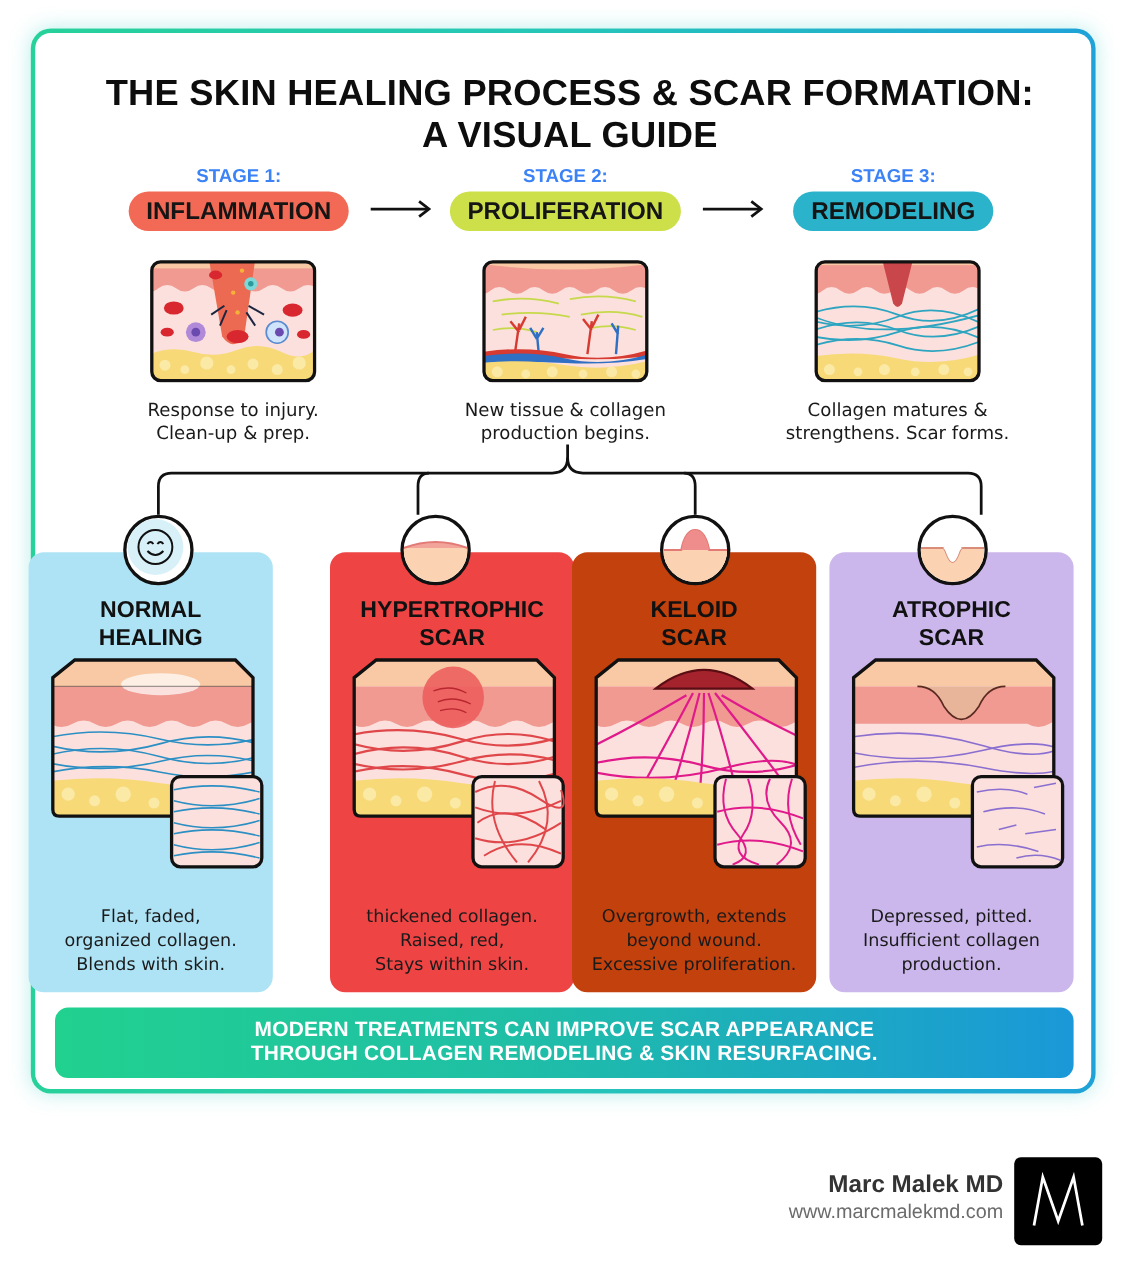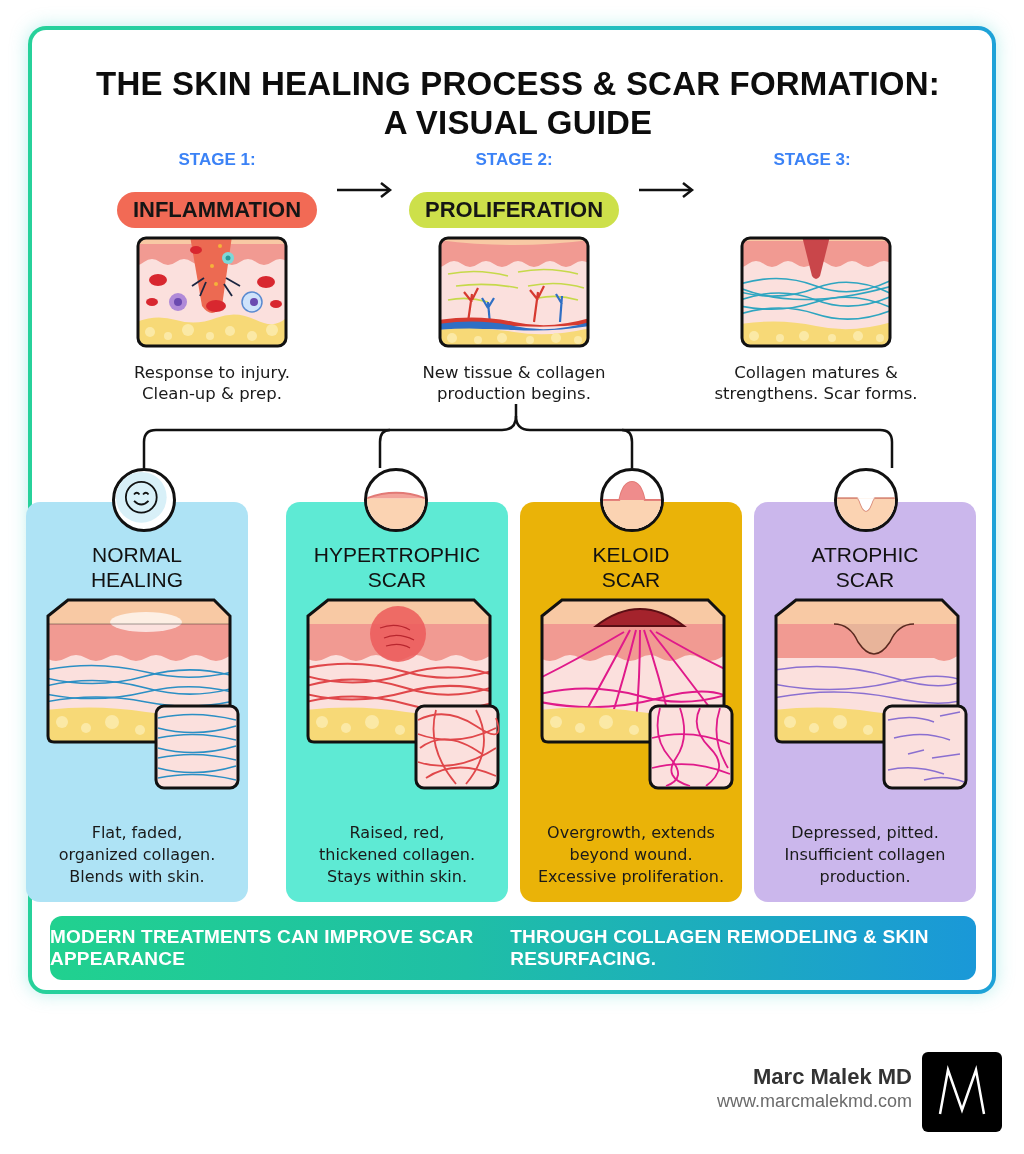--- a/index.html
+++ b/index.html
@@ -24,21 +24,21 @@
   .title {
     position: absolute; left: 0; right: 0; top: 34px; text-align: center;
     font-family: "Liberation Sans", sans-serif; font-weight: 700; font-size: 33px; line-height: 39px;
     letter-spacing: 0.2px; color: #0d0d0d; padding-left: 12px;
   }
 
   
   .stage { position: absolute; top: 120px; text-align: center; }
   .stage-label { font-family: "Liberation Sans", sans-serif; font-weight: 700; font-size: 17px; color: #3b82f6; height: 22px; }
   .stage-pill {
-    margin-top: 20px; display: inline-block; padding: 0 16px; height: 36px; line-height: 36px;
+    margin-top: 2px; display: inline-block; padding: 0 16px; height: 36px; line-height: 36px;
     border-radius: 18px; font-family: "Liberation Sans", sans-serif; font-weight: 700; font-size: 22px; color: #151515;
   }
   .stage-arrow { position: absolute; top: 150px; width: 58px; height: 20px; }
 
   .stage-img { position: absolute; top: 206px; width: 152px; height: 112px; }
   .stage-desc {
     position: absolute; top: 332px; width: 260px; text-align: center;
     font-size: 16.5px; line-height: 21px; color: #1a1a1a;
   }
 
@@ -47,32 +47,32 @@
   
   .card {
     position: absolute; top: 472px; width: 222px; height: 400px; border-radius: 14px;
   }
   .card-icon {
     position: absolute; top: 438px; width: 64px; height: 64px; border-radius: 50%;
     border: 3px solid #111; background: #fff; overflow: hidden;
   }
   .card-title {
     position: absolute; left: 0; right: 0; top: 40px; text-align: center;
-    font-family: "Liberation Sans", sans-serif; font-weight: 400; font-size: 21px; line-height: 25px; color: #111;
+    font-family: "Liberation Sans", sans-serif; font-weight: 700; font-size: 21px; line-height: 25px; color: #111;
   }
   .card-art { position: absolute; left: 20px; top: 96px; width: 200px; height: 200px; }
   .card-desc {
     position: absolute; left: 0; right: 0; top: 320px; text-align: center;
     font-size: 16px; line-height: 22px; color: #1a1a1a;
   }
 
   .banner {
     position: absolute; left: 18px; top: 886px; width: 926px; height: 64px; border-radius: 12px;
     background: linear-gradient(90deg, #21d18f 0%, #1fbfa6 45%, #1a98d8 100%);
-    display: flex; flex-direction: row; align-items: center; justify-content: center;
+    display: flex; flex-direction: column; align-items: center; justify-content: center;
   }
   .banner-line {
     font-family: "Liberation Sans", sans-serif; font-weight: 700; font-size: 19px; line-height: 22px;
     color: #ffffff; letter-spacing: 0.2px;
   }
 
   .brand { position: absolute; right: 112px; top: 1064px; text-align: right; }
   .brand-name { font-family: "Liberation Sans", sans-serif; font-weight: 700; font-size: 22px; color: #333; line-height: 26px; }
   .brand-url { font-family: "Liberation Sans", sans-serif; font-size: 18px; color: #6b6b6b; line-height: 22px; }
   .brand-logo {
@@ -106,20 +106,21 @@
       <div class="stage-label">STAGE 2:</div>
       <div class="stage-pill" style="background:#cde04a;">PROLIFERATION</div>
     </div>
     <svg class="stage-arrow" style="left:605px;" viewBox="0 0 58 20">
       <line x1="2" y1="10" x2="54" y2="10" stroke="#111" stroke-width="2.5"></line>
       <polyline points="46,3 55,10 46,17" fill="none" stroke="#111" stroke-width="2.5"></polyline>
     </svg>
 
     <div class="stage" style="left:670px; width:220px;">
       <div class="stage-label">STAGE 3:</div>
+      <div class="stage-pill" style="background:#2bb3cc;">REMODELING</div>
     </div>
 
     <svg class="stage-img" style="left:104px;" viewBox="0 0 152 112">
       <defs>
           <clipPath id="c1">
             <rect x="2" y="2" width="148" height="108" rx="8"></rect>
           </clipPath>
         </defs>
       <g clip-path="url(#c1)">
         <rect x="0" y="0" width="152" height="112" fill="#fbe0dd"></rect>
@@ -312,21 +313,21 @@
     <div class="card-icon" style="left:80px;">
       <svg viewBox="0 0 64 64" width="58" height="58">
         <circle cx="29" cy="29" r="28" fill="#d8f0f8"></circle>
         <circle cx="29" cy="29" r="17" fill="none" stroke="#111" stroke-width="2"></circle>
         <path d="M21 26 Q24 22 27 26" stroke="#111" stroke-width="2" fill="none"></path>
         <path d="M31 26 Q34 22 37 26" stroke="#111" stroke-width="2" fill="none"></path>
         <path d="M21 33 Q29 41 37 33" stroke="#111" stroke-width="2" fill="none"></path>
       </svg>
     </div>
 
-    <div class="card" style="left:254px; background:#5eead4;">
+    <div class="card" style="left:268px; background:#ef4444;">
       <div class="card-title">
         <div>HYPERTROPHIC</div>
         <div>SCAR</div>
       </div>
       <svg class="card-art" viewBox="0 0 200 200">
         <defs>
             <clipPath id="k2">
               <path d="M22 2 H168 L184 18 V138 Q184 144 178 144 H8 Q2 144 2 138 V18 Z"></path>
             </clipPath>
           </defs>
@@ -363,33 +364,33 @@
               <path d="M112 136 Q150 150 190 130"></path>
               <path d="M114 150 Q140 130 176 156"></path>
             <path d="M112 164 Q150 176 190 150"></path>
               <path d="M120 180 Q150 160 190 178"></path>
               <path d="M130 112 Q120 150 150 186"></path>
             <path d="M170 112 Q190 150 160 186"></path>
           </g>
         </g>
       </svg>
       <div class="card-desc">
+        <div>thickened collagen.</div>
         <div>Raised, red,</div>
-        <div>thickened collagen.</div>
         <div>Stays within skin.</div>
       </div>
     </div>
     <div class="card-icon" style="left:332px;">
       <svg viewBox="0 0 64 64" width="58" height="58">
         <rect x="0" y="30" width="64" height="34" fill="#fbd3b2"></rect>
         <path d="M0 30 Q32 18 64 30" fill="#f2a39a" stroke="#e27a76" stroke-width="2"></path>
       </svg>
     </div>
 
-    <div class="card" style="left:488px; background:#eab308;">
+    <div class="card" style="left:488px; background:#c2410c;">
       <div class="card-title">
         <div>KELOID</div>
         <div>SCAR</div>
       </div>
       <svg class="card-art" viewBox="0 0 200 200">
         <defs>
             <clipPath id="k3">
               <path d="M22 2 H168 L184 18 V138 Q184 144 178 144 H8 Q2 144 2 138 V18 Z"></path>
             </clipPath>
           </defs>

